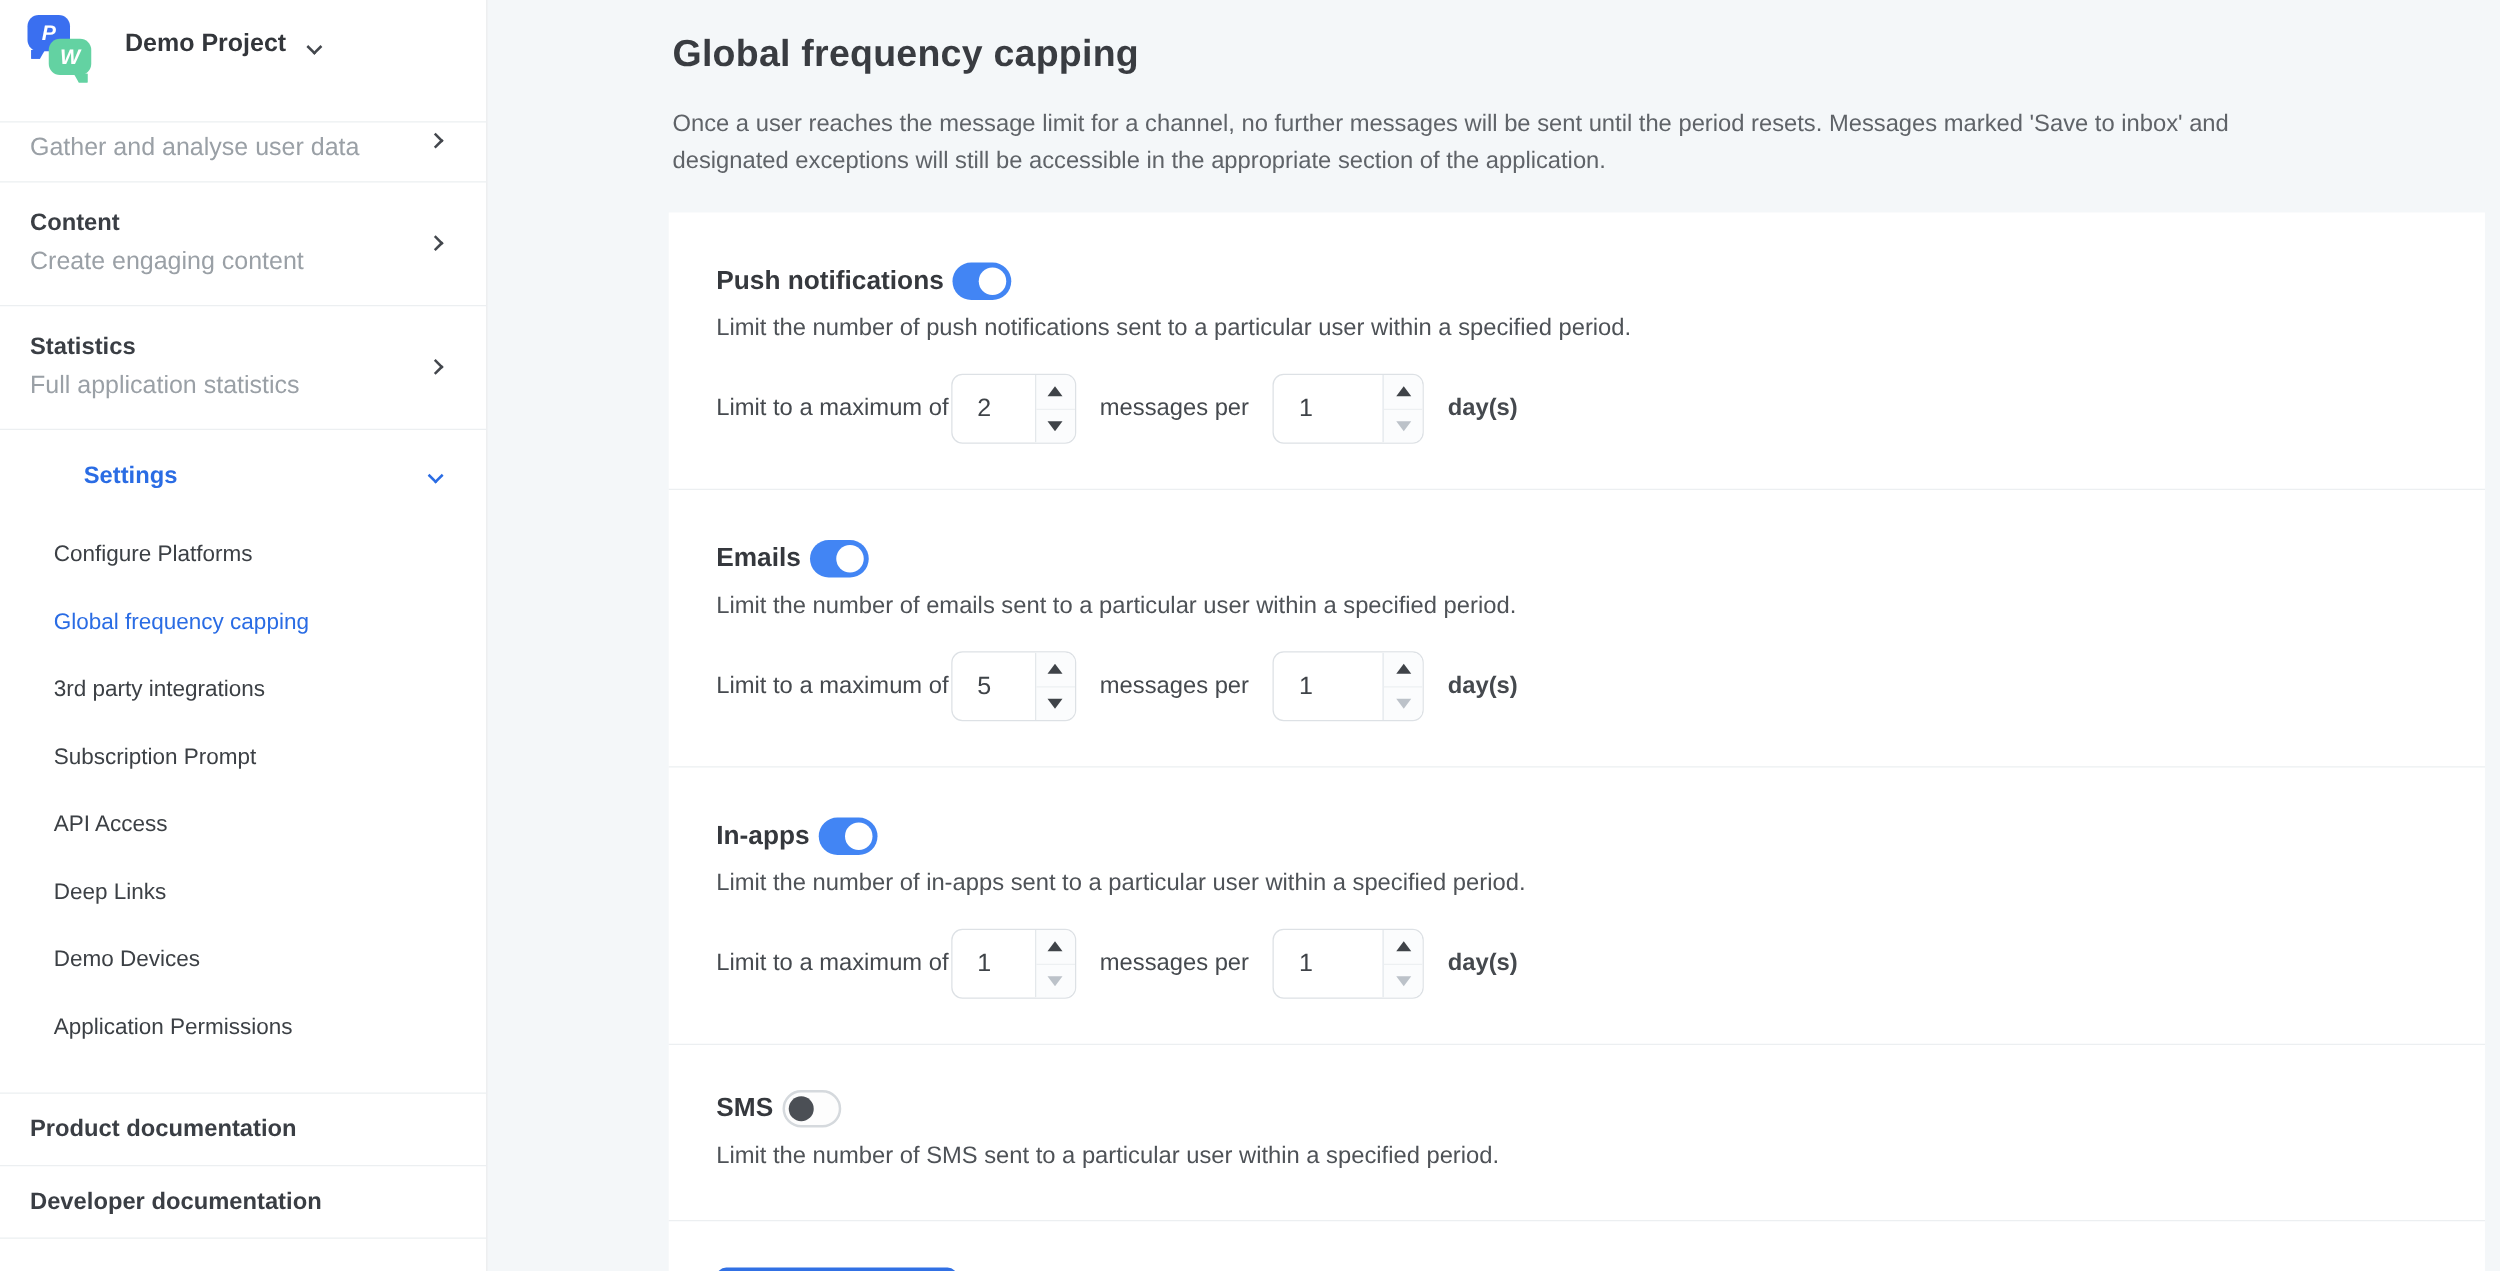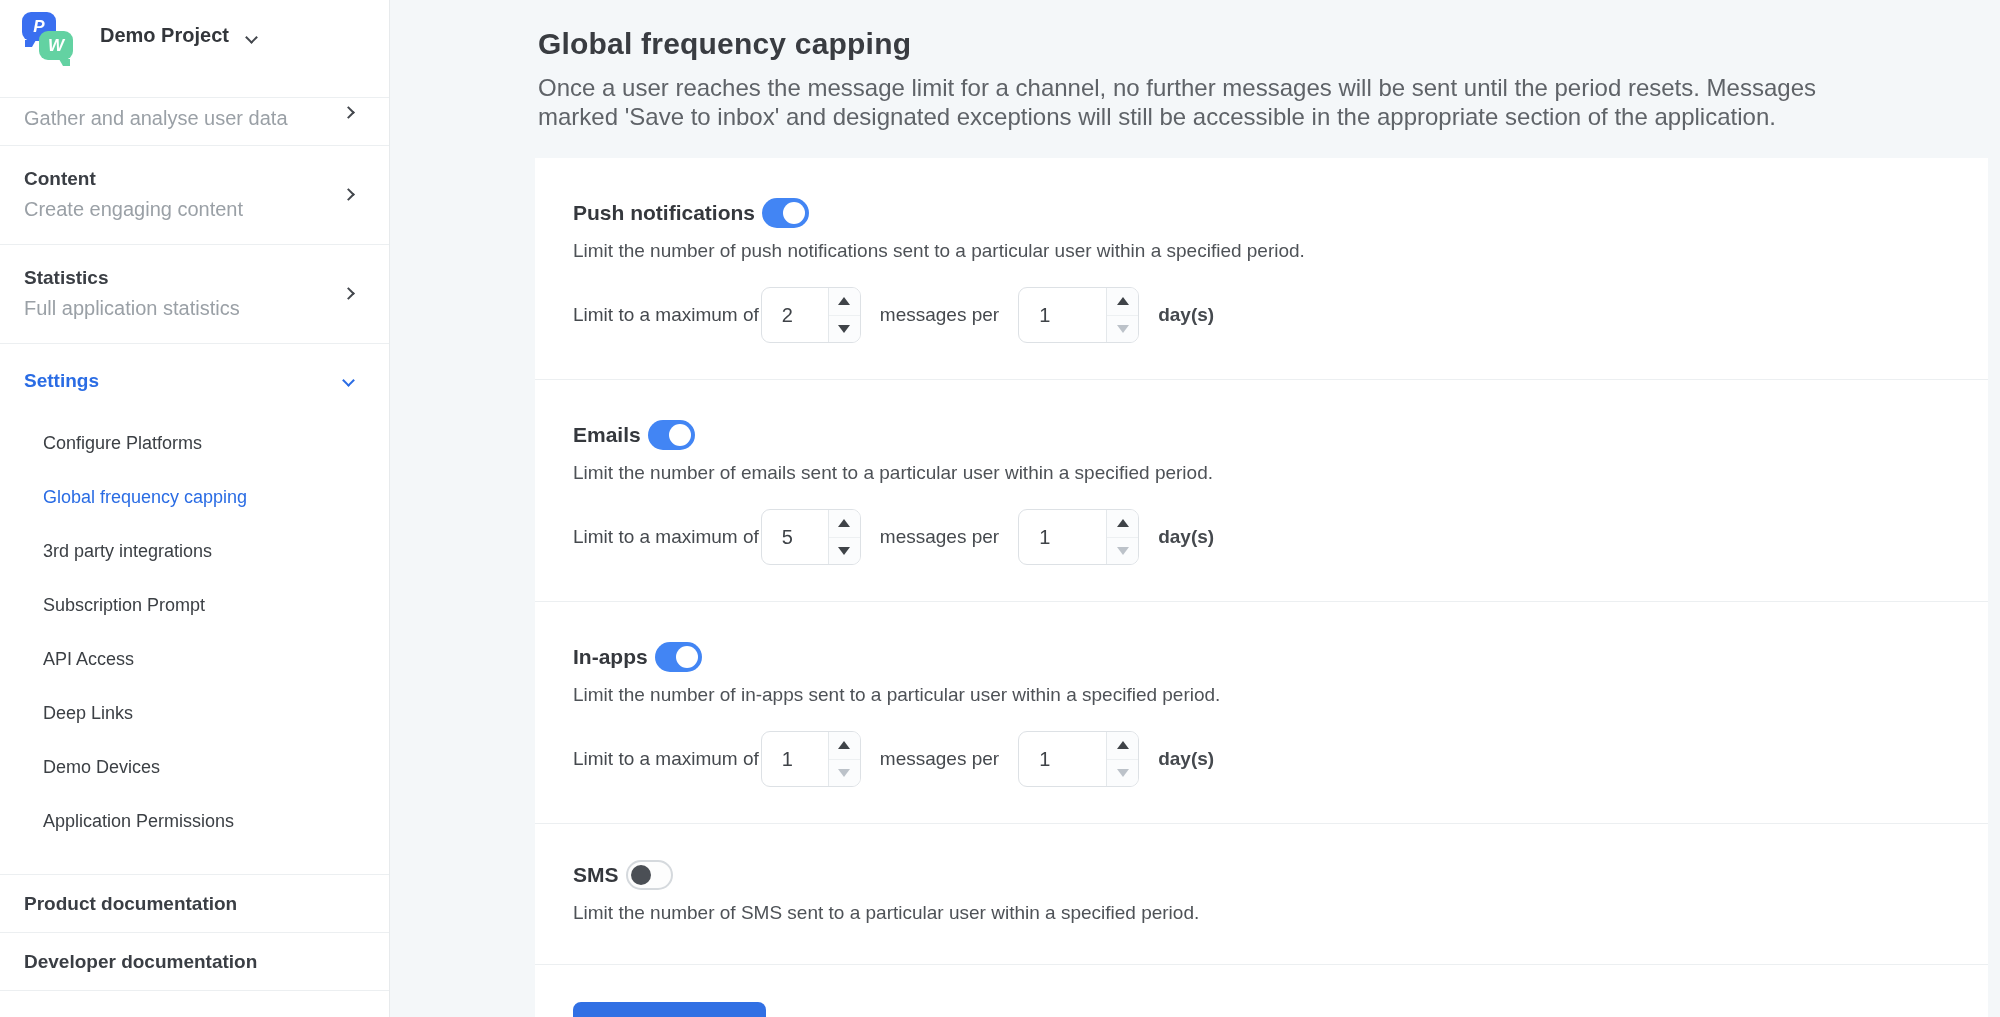--- a/index.html
+++ b/index.html
@@ -55,43 +55,43 @@
 
   .sb-item { position:relative; padding:22px 24px 23px 24px; border-bottom:1px solid #eceff1; cursor:pointer; }
   .sb-item .sb-title { font-size:19px; font-weight:700; color:#3a3e44; }
   .sb-item .sb-desc  { font-size:20px; color:#9aa0a6; margin-top:8px; }
   .sb-item .chev { position:absolute; right:36px; top:50%; margin-top:-5px; }
   .sb-item.partial { padding-top:9px; padding-bottom:15px; }
   .sb-item.partial .sb-desc { margin-top:0; }
   .sb-item.partial .chev { top:10px; margin-top:0; }
 
   .sb-settings { position:relative; padding:26px 24px 24px 24px; cursor:pointer; }
-  .sb-settings .sb-title { font-size:19px; font-weight:700; color:#2a6ce4; }
+  .sb-settings .sb-title { font-size:19px; font-weight:700; color:#2a6ce4;margin-left:43px; }
   .sb-settings .chev { position:absolute; right:36px; top:32px; }
 
   .sb-sub { padding-bottom:26px; }
   .sb-sub-item {
     height:54px; line-height:54px; padding-left:43px;
     font-size:18px; color:#3c4045; cursor:pointer; white-space:nowrap;
   }
   .sb-sub-item.active { color:#2a6ce4; }
 
   .sb-divider { border-top:1px solid #eceff1; }
   .sb-doc {
     height:58px; display:flex; align-items:center; padding-left:24px;
     font-size:19px; font-weight:700; color:#3a3e44;
     border-bottom:1px solid #eceff1; cursor:pointer;
   }
 
   
   .main { flex:1; padding:27px 12px 0 145px; background:#f4f7f9; }
   .page-title { font-size:30px; font-weight:700; color:#393c41; letter-spacing:0.2px; padding-left:3px; }
   .page-desc {
-    font-size:24px; line-height:29px; color:#5f6368;
-    margin-top:12px; max-width:1300px; padding-left:3px;
+    font-size:19px; line-height:29px; color:#5f6368;
+    margin-top:24px; max-width:1300px; padding-left:3px;
   }
 
   .card { background:#ffffff; margin-top:27px; height:900px; }
   .channel { padding:40px 38px 36px 38px; border-bottom:1px solid #eceff1; }
   .channel.sms { padding-top:36px; padding-bottom:40px; }
   .ch-head { display:flex; align-items:center; gap:7px; }
   .ch-title { font-size:21px; font-weight:700; color:#35383d; }
   .ch-desc { font-size:19px; color:#4e5257; margin-top:12px; }
   .ch-row { display:flex; align-items:center; margin-top:25px; height:56px; }
   .ch-row .row-text { font-size:19px; color:#45494e; }

